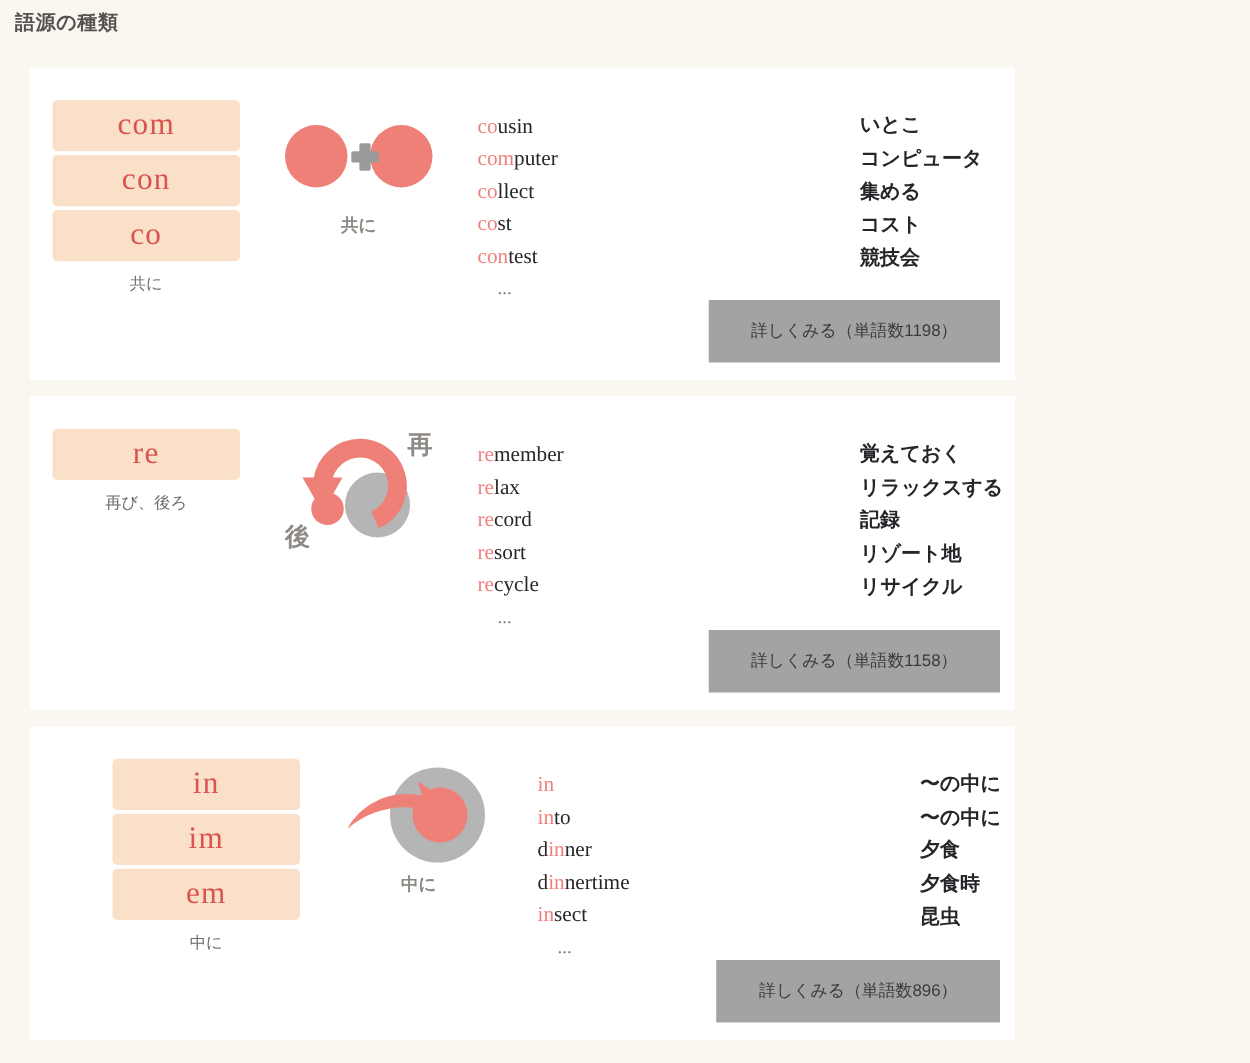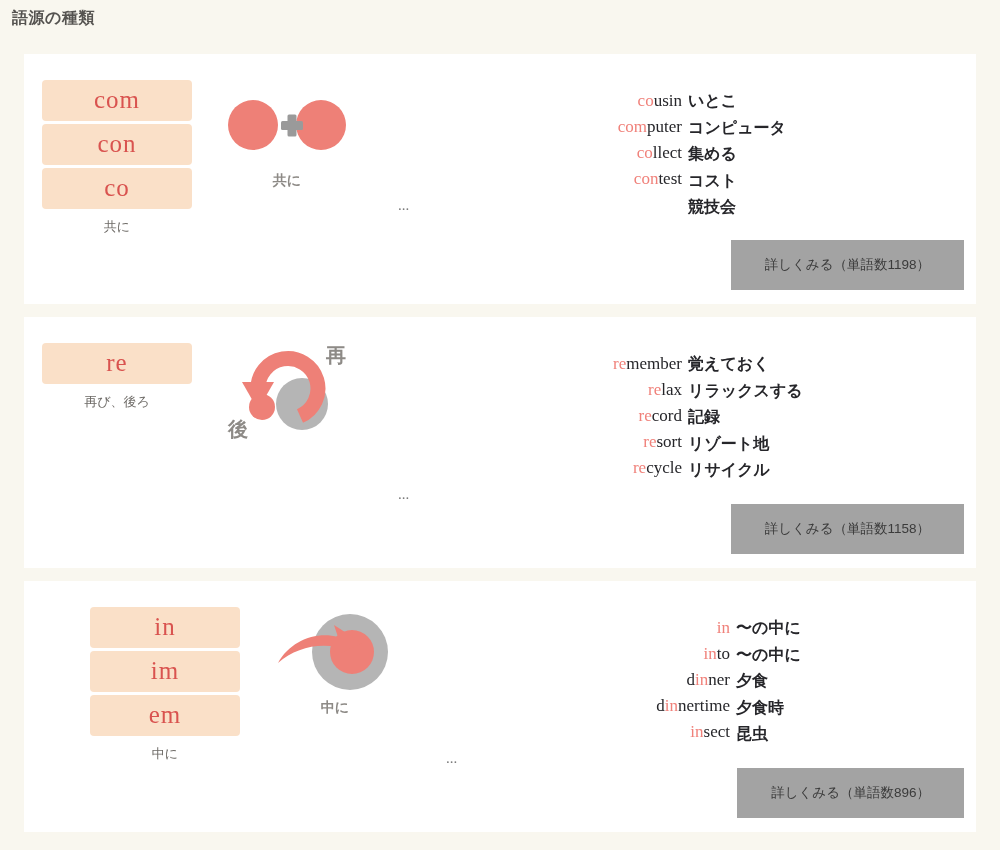--- a/index.html
+++ b/index.html
@@ -18,21 +18,21 @@
     font-size: 16px;
     font-weight: bold;
     color: #555350;
     letter-spacing: 0.5px;
   }
 
   .cards { position: absolute; left: 24px; top: 54px; width: 952px; }
 
   .card {
     background: #ffffff;
-    width: 952px;
+    width: 788px;
     position: relative;
     margin-bottom: 13px;
   }
   .card-inner {
     display: flex;
     align-items: flex-start;
     padding: 26px 0 0 0;
   }
 
   
@@ -81,21 +81,21 @@
 
   
   .col-words {
     width: 300px;
     flex: 0 0 300px;
     font-family: "Liberation Serif", serif;
     font-size: 17px;
     color: #26262a;
     padding-top: 8px;
   }
-  .word-row { line-height: 26px; white-space: nowrap; text-align: right; }
+  .word-row { line-height: 26px; white-space: nowrap; }
   .hl { color: #f0817a; }
   .ellipsis { color: #7a7a7a; font-size: 15px; padding-left: 16px; line-height: 26px; }
 
   
   .col-meanings {
     flex: 1 1 auto;
     font-family: "Liberation Serif", serif;
     font-size: 16px;
     color: #26262a;
     padding-top: 8px;
@@ -149,20 +149,21 @@
               <rect x="60.5" y="25.5" width="9" height="22" rx="1.5" fill="#9a9a9a"></rect>
             </svg>
           </div>
           <div class="icon-label">共に</div>
         </div>
 
         <div class="col-words">
           <div class="word-row"><span class="hl">co</span><span>usin</span></div>
           <div class="word-row"><span class="hl">com</span><span>puter</span></div>
           <div class="word-row"><span class="hl">co</span><span>llect</span></div>
+          <div class="word-row"><span class="hl">co</span><span>st</span></div>
           <div class="word-row"><span class="hl">con</span><span>test</span></div>
           <div class="ellipsis">...</div>
         </div>
 
         <div class="col-meanings">
           <div class="meaning-row">いとこ</div>
           <div class="meaning-row">コンピュータ</div>
           <div class="meaning-row">集める</div>
           <div class="meaning-row">コスト</div>
           <div class="meaning-row">競技会</div>

